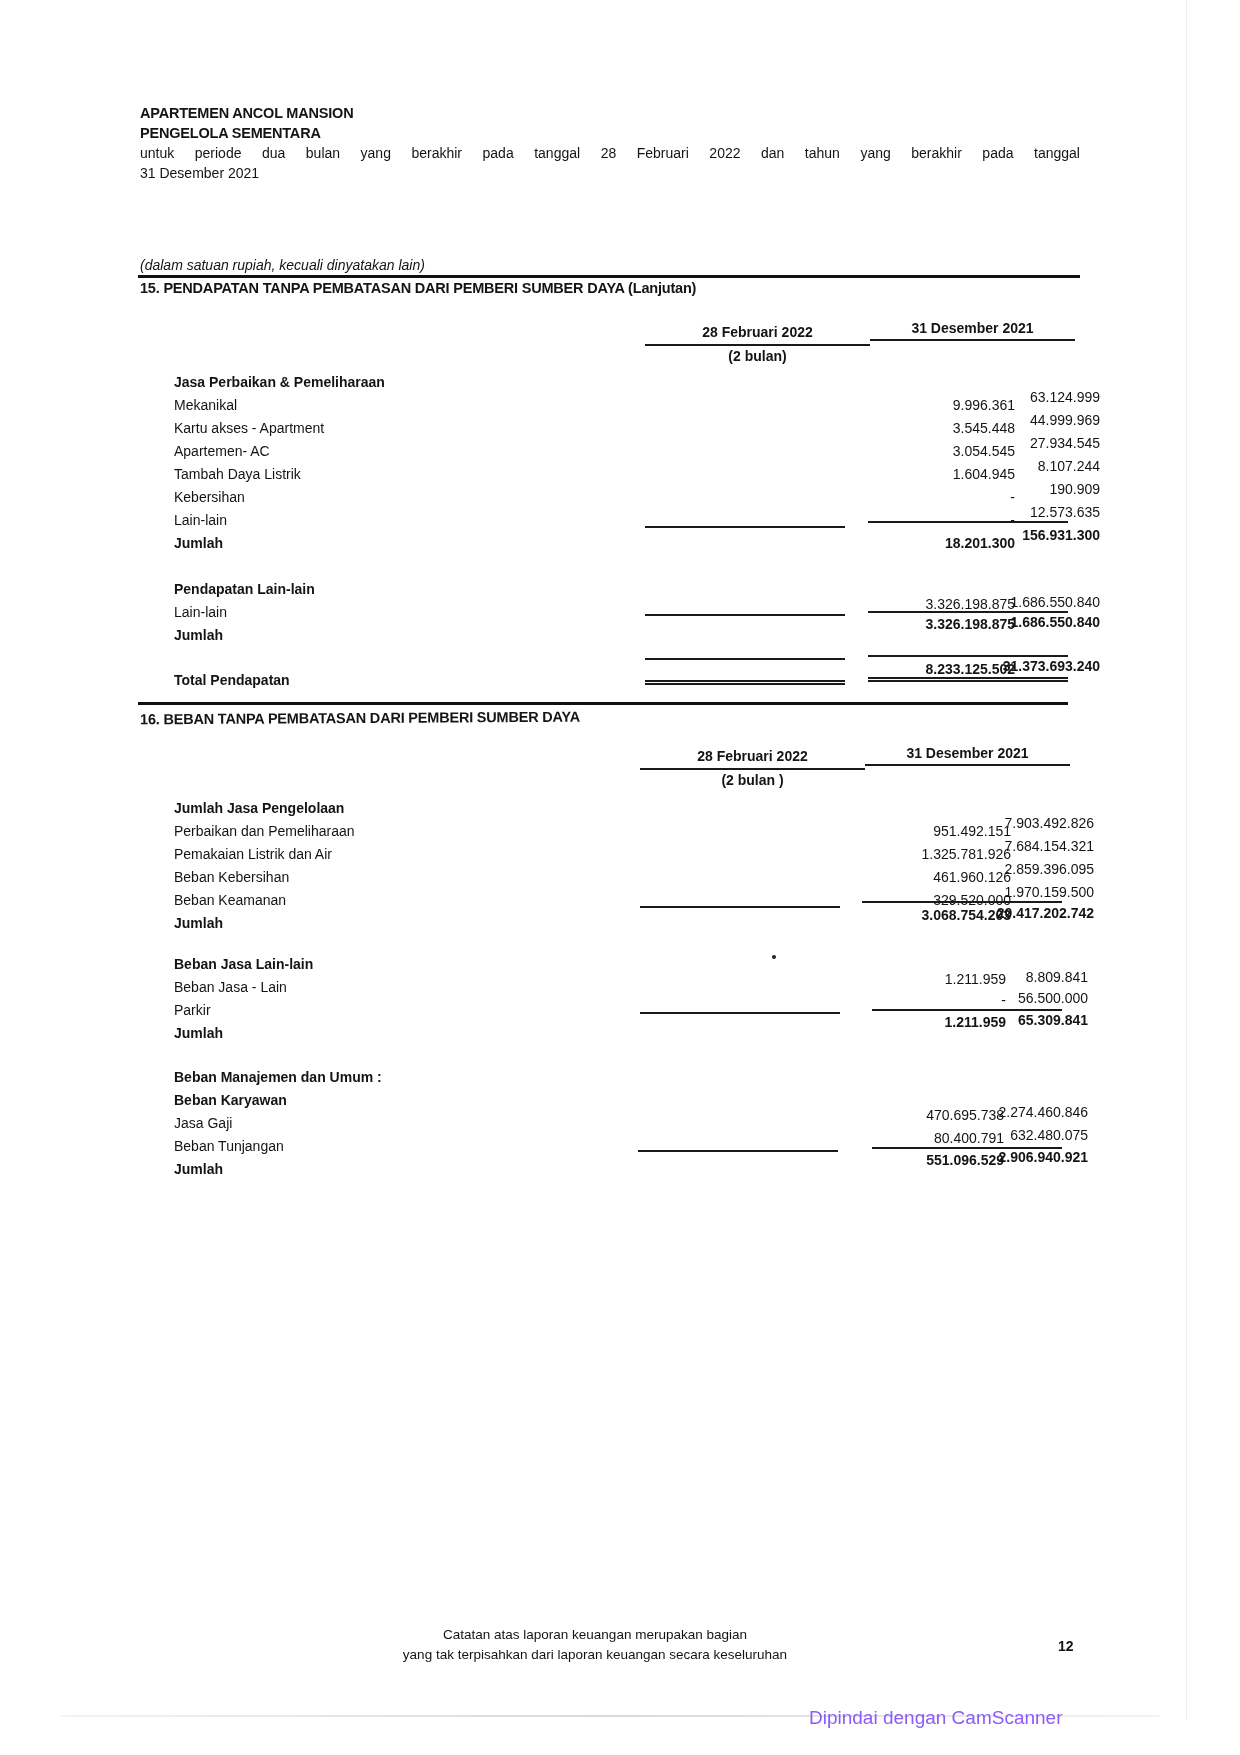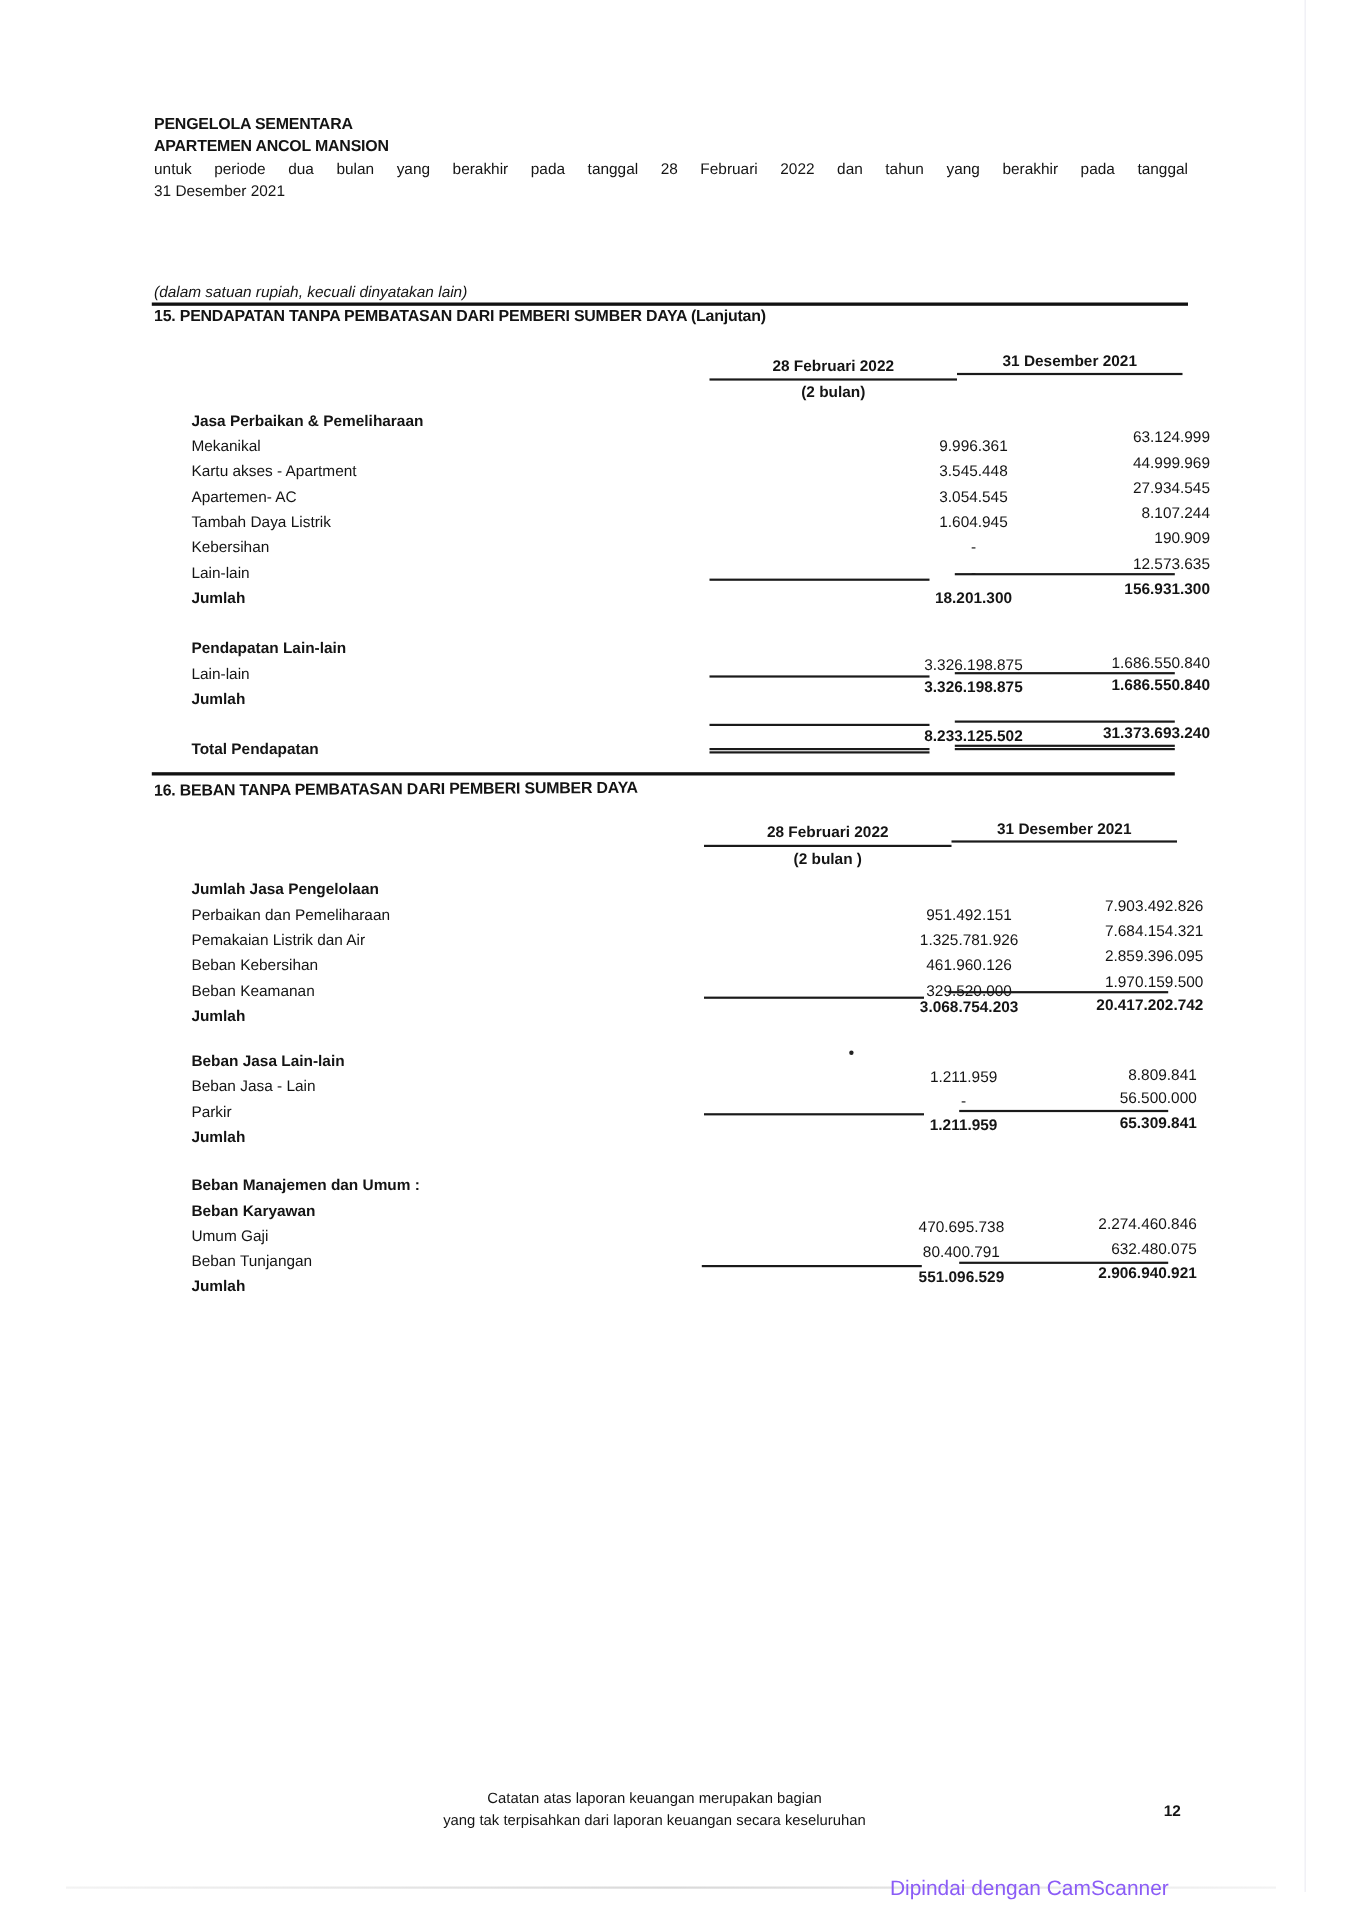--- a/index.html
+++ b/index.html
@@ -17,37 +17,37 @@
     .unit { position: absolute; left: 140px; top: 257px; font-size: 14px; font-style: italic; }
     .rule-thick { position: absolute; height: 3px; background: #111; }
     .sec-title { position: absolute; left: 140px; font-weight: bold; font-size: 14.5px; letter-spacing: -0.2px; }
 
     .colhdr { position: absolute; font-weight: bold; font-size: 14px; text-align: center; }
     .uline { position: absolute; height: 2px; background: #1a1a1a; }
     .dline { position: absolute; height: 5px; border-top: 2px solid #1a1a1a; border-bottom: 2px solid #1a1a1a; box-sizing: border-box; }
 
     .row { position: absolute; left: 174px; width: 900px; height: 22px; font-size: 14px; }
     .row .lbl { position: absolute; left: 0; top: 0; white-space: nowrap; }
-    .row .v1 { position: absolute; right: 59px; width: 260px; text-align: center; top: 0; }
+    .row .v1 { position: absolute; right: 59px; width: 260px; text-align: right; top: 0; }
     .row .v2 { position: absolute; right: -26px; width: 220px; text-align: right; top: 0; }
     .bold { font-weight: bold; }
 
     .footer { position: absolute; left: 380px; top: 1625px; width: 430px; text-align: center; font-size: 13.5px; line-height: 20px; }
     .pageno { position: absolute; left: 1058px; top: 1638px; font-weight: bold; font-size: 14px; }
     .camscan { position: absolute; left: 809px; top: 1707px; font-size: 19px; color: #8b5cf6; }
     .dot-mark { position: absolute; left: 772px; top: 955px; width: 4px; height: 4px; border-radius: 50%; background: #222; }
   </style>
 </head>
 <body>
 
 <div class="paper-edge"></div>
 
 <div class="hdr">
+  <div class="b">APARTEMEN ANCOL MANSION</div>
   <div class="b">PENGELOLA SEMENTARA</div>
-  <div class="b">APARTEMEN ANCOL MANSION</div>
   <div class="just" id="period-line">
       <span>untuk</span>
       <span>periode</span>
       <span>dua</span>
       <span>bulan</span>
       <span>yang</span>
       <span>berakhir</span>
       <span>pada</span>
       <span>tanggal</span>
       <span>28</span>
@@ -204,21 +204,21 @@
     <span class="v2 bold" style="top:-13px; right:-14px">65.309.841</span>
   </div>
 
 <div class="row" style="top:1069px;">
     <span class="lbl bold">Beban Manajemen dan Umum :</span>
   </div>
 <div class="row" style="top:1092px;">
     <span class="lbl bold">Beban Karyawan</span>
   </div>
 <div class="row" style="top:1115px;">
-    <span class="lbl">Umum Gaji</span>
+    <span class="lbl">Jasa Gaji</span>
     <span class="v1" style="right:70px; top:-8px">470.695.738</span>
     <span class="v2" style="top:-11px; right:-14px">2.274.460.846</span>
   </div>
 <div class="row" style="top:1138px;">
     <span class="lbl">Beban Tunjangan</span>
     <span class="v1" style="right:70px; top:-8px">80.400.791</span>
     <span class="v2" style="top:-11px; right:-14px">632.480.075</span>
   </div>
 <div class="uline" style="left:638px; top:1150px; width:200px;"></div>
 <div class="uline" style="left:872px; top:1147px; width:190px;"></div>

